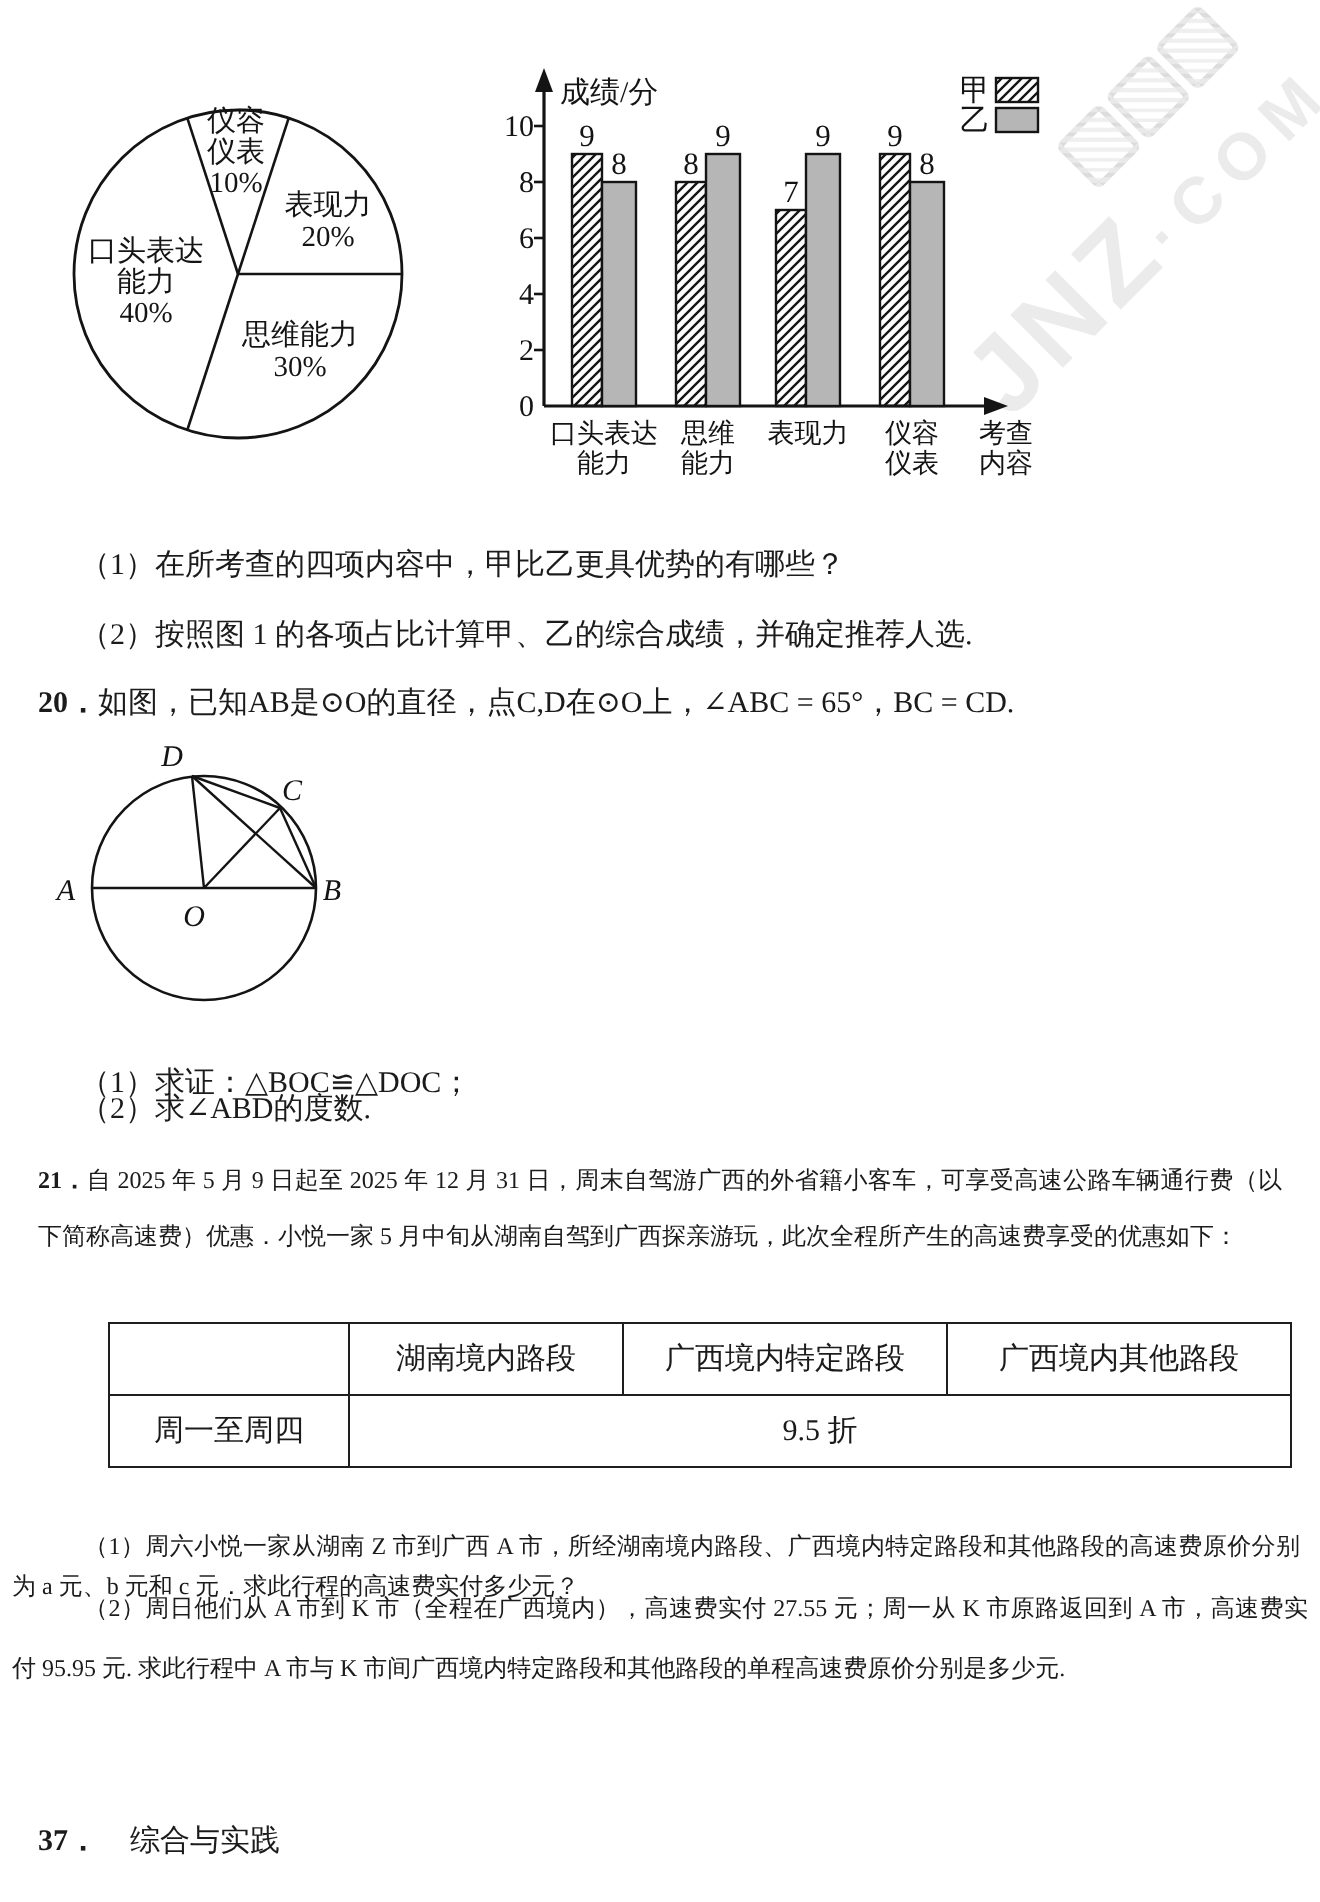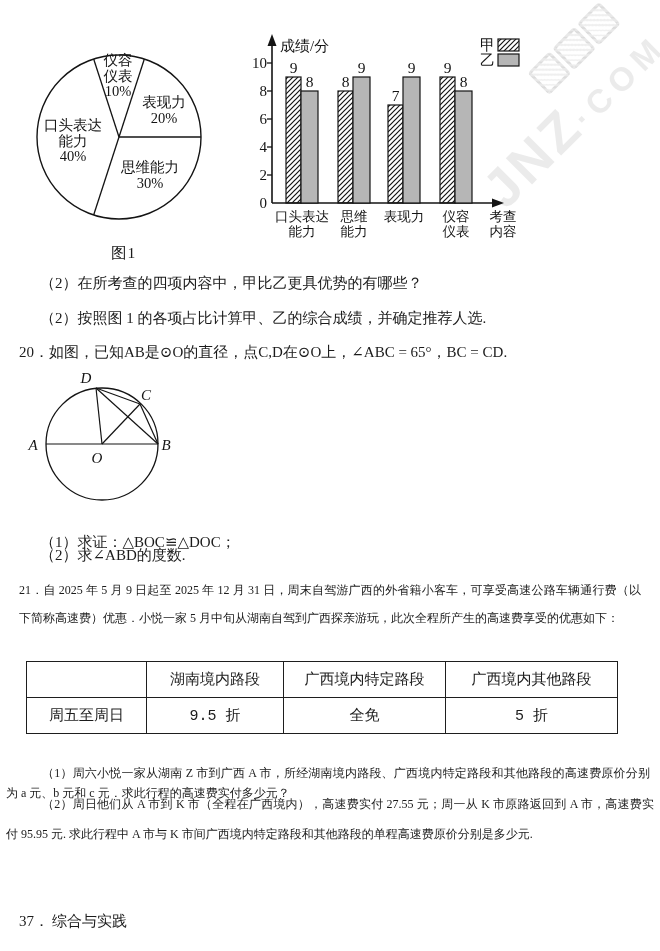--- a/index.html
+++ b/index.html
@@ -4,27 +4,27 @@
 <style>
   html,body{margin:0;padding:0}
   body{
     width:660px;height:951px;background:#ffffff;position:relative;overflow:hidden;
     font-family:"Liberation Serif","DejaVu Serif",serif;color:#1b1b1b;
   }
   .fig{position:absolute}
   .caption{text-align:center;font-size:15.5px;margin-top:2px;letter-spacing:1px}
   .tline{position:absolute;font-size:15px;line-height:20px;white-space:nowrap}
   .para{position:absolute;font-size:12px;text-align:justify}
-  .qnum{font-weight:normal}
+  .qnum{font-weight:bold}
   svg text{font-family:"Liberation Serif","DejaVu Serif",serif}
 
   
   table.toll{
-    position:absolute;left:26px;top:661px;width:591px;
-    border-collapse:collapse;table-layout:fixed;font-family:Liberation Mono, monospace;
+    position:absolute;left:54px;top:661px;width:591px;
+    border-collapse:collapse;table-layout:fixed;
   }
   table.toll td{
     border:1.6px solid #1e1e1e;text-align:center;vertical-align:middle;
     font-size:15px;height:35px;padding:0;
   }
 
   
   .watermark{
     position:absolute;left:452px;top:56px;width:240px;height:132px;
     transform:rotate(-45deg);transform-origin:center;pointer-events:none;
@@ -65,21 +65,20 @@
       <text x="148" y="83" font-size="14.5" text-anchor="middle" fill="#141414">20%</text>
       <text x="102" y="25" font-size="14.5" text-anchor="middle" fill="#141414">仪容</text>
       <text x="102" y="40.5" font-size="14.5" text-anchor="middle" fill="#141414">仪表</text>
       <text x="102" y="56" font-size="14.5" text-anchor="middle" fill="#141414">10%</text>
       <text x="57" y="90" font-size="14.5" text-anchor="middle" fill="#141414">口头表达</text>
       <text x="57" y="105.5" font-size="14.5" text-anchor="middle" fill="#141414">能力</text>
       <text x="57" y="121" font-size="14.5" text-anchor="middle" fill="#141414">40%</text>
       <text x="134" y="132" font-size="14.5" text-anchor="middle" fill="#141414">思维能力</text>
       <text x="134" y="148" font-size="14.5" text-anchor="middle" fill="#141414">30%</text>
     </svg>
-  <div class="caption">图1</div>
 </div>
 
 <div class="fig" style="left:240px;top:30px;width:295px">
   <svg id="bar-svg" width="295" height="212">
       <defs>
         <pattern id="hatch" width="5" height="5" patternUnits="userSpaceOnUse">
           <path d="M-1,1 l2,-2 M0,5 l5,-5 M4,6 l2,-2" stroke="#141414" stroke-width="1.2" fill="none"></path>
         </pattern>
       </defs>
       <line x1="32" y1="173" x2="32" y2="13" stroke="#141414" stroke-width="1.6"></line>
@@ -123,21 +122,21 @@
       <text x="216" y="206" font-size="13.5" text-anchor="middle" fill="#141414">仪表</text>
       <text x="263" y="191" font-size="13.5" text-anchor="middle" fill="#141414">考查</text>
       <text x="263" y="206" font-size="13.5" text-anchor="middle" fill="#141414">内容</text>
       <text x="255" y="20" font-size="15" text-anchor="end" fill="#141414">甲</text>
       <rect x="258" y="9" width="21" height="12" fill="url(#hatch)" stroke="#141414" stroke-width="1.2"></rect>
       <text x="255" y="35" font-size="15" text-anchor="end" fill="#141414">乙</text>
       <rect x="258" y="24" width="21" height="12" fill="#b6b6b6" stroke="#141414" stroke-width="1.2"></rect>
     </svg>
 </div>
 
-<div class="tline" style="left:40px;top:273px">（2）在所考查的四项内容中，甲比乙更具优势的有哪些？</div>
+<div class="tline" style="left:40px;top:273px">（1）在所考查的四项内容中，甲比乙更具优势的有哪些？</div>
 <div class="tline" style="left:40px;top:308px">（2）按照图 1 的各项占比计算甲、乙的综合成绩，并确定推荐人选.</div>
 
 <div class="tline" style="left:19px;top:342px">
   <span class="qnum">20．</span><span>如图，已知AB是⊙O的直径，点C,D在⊙O上，∠ABC = 65°，BC = CD.</span>
 </div>
 
 <div class="fig" style="left:22px;top:368px">
   <svg id="circle-svg" width="185" height="142">
       <circle cx="80" cy="76" r="56" fill="none" stroke="#141414" stroke-width="1.3"></circle>
       <line x1="24" y1="76" x2="136" y2="76" stroke="#141414" stroke-width="1.2"></line>
@@ -169,26 +168,24 @@
       <col style="width:172px">
   </colgroup>
   <tbody>
       <tr>
     <td></td>
     <td>湖南境内路段</td>
     <td>广西境内特定路段</td>
     <td>广西境内其他路段</td>
   </tr>
   <tr>
-    <td>周五至周日</td>
-    <td>9.5 折</td>
-    <td>全免</td>
-    <td>5 折</td>
+    <td>周一至周四</td>
+    <td colspan="3">9.5 折</td>
   </tr>
 </tbody>
   </table>
 
 <div class="para" style="left:6px;top:763px;width:644px;line-height:20px;text-indent:36px">（1）周六小悦一家从湖南 Z 市到广西 A 市，所经湖南境内路段、广西境内特定路段和其他路段的高速费原价分别为 a 元、b 元和 c 元．求此行程的高速费实付多少元？</div>
 <div class="para" style="left:6px;top:790px;width:648px;line-height:29.5px;text-indent:36px">（2）周日他们从 A 市到 K 市（全程在广西境内），高速费实付 27.55 元；周一从 K 市原路返回到 A 市，高速费实付 95.95 元. 求此行程中 A 市与 K 市间广西境内特定路段和其他路段的单程高速费原价分别是多少元.</div>
 
 <div class="tline" style="left:19px;top:911px">
-  <span class="qnum">37．</span><span style="margin-left:3px">综合与实践</span>
+  <span class="qnum">37．</span><span style="margin-left:16px">综合与实践</span>
 </div>
 
 </body></html>

